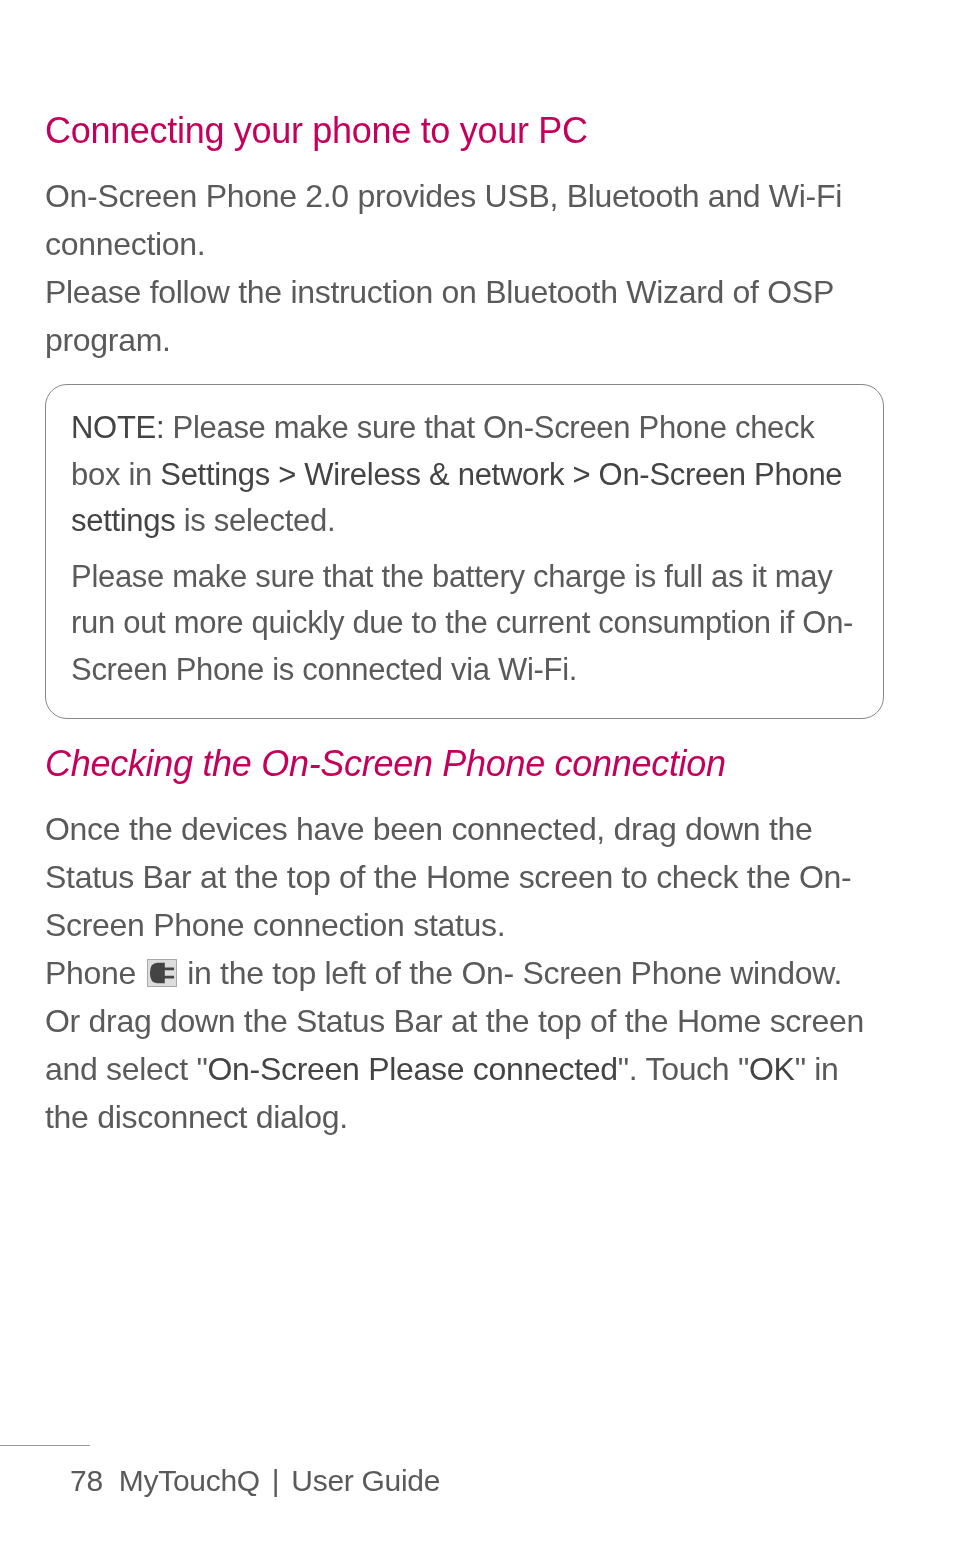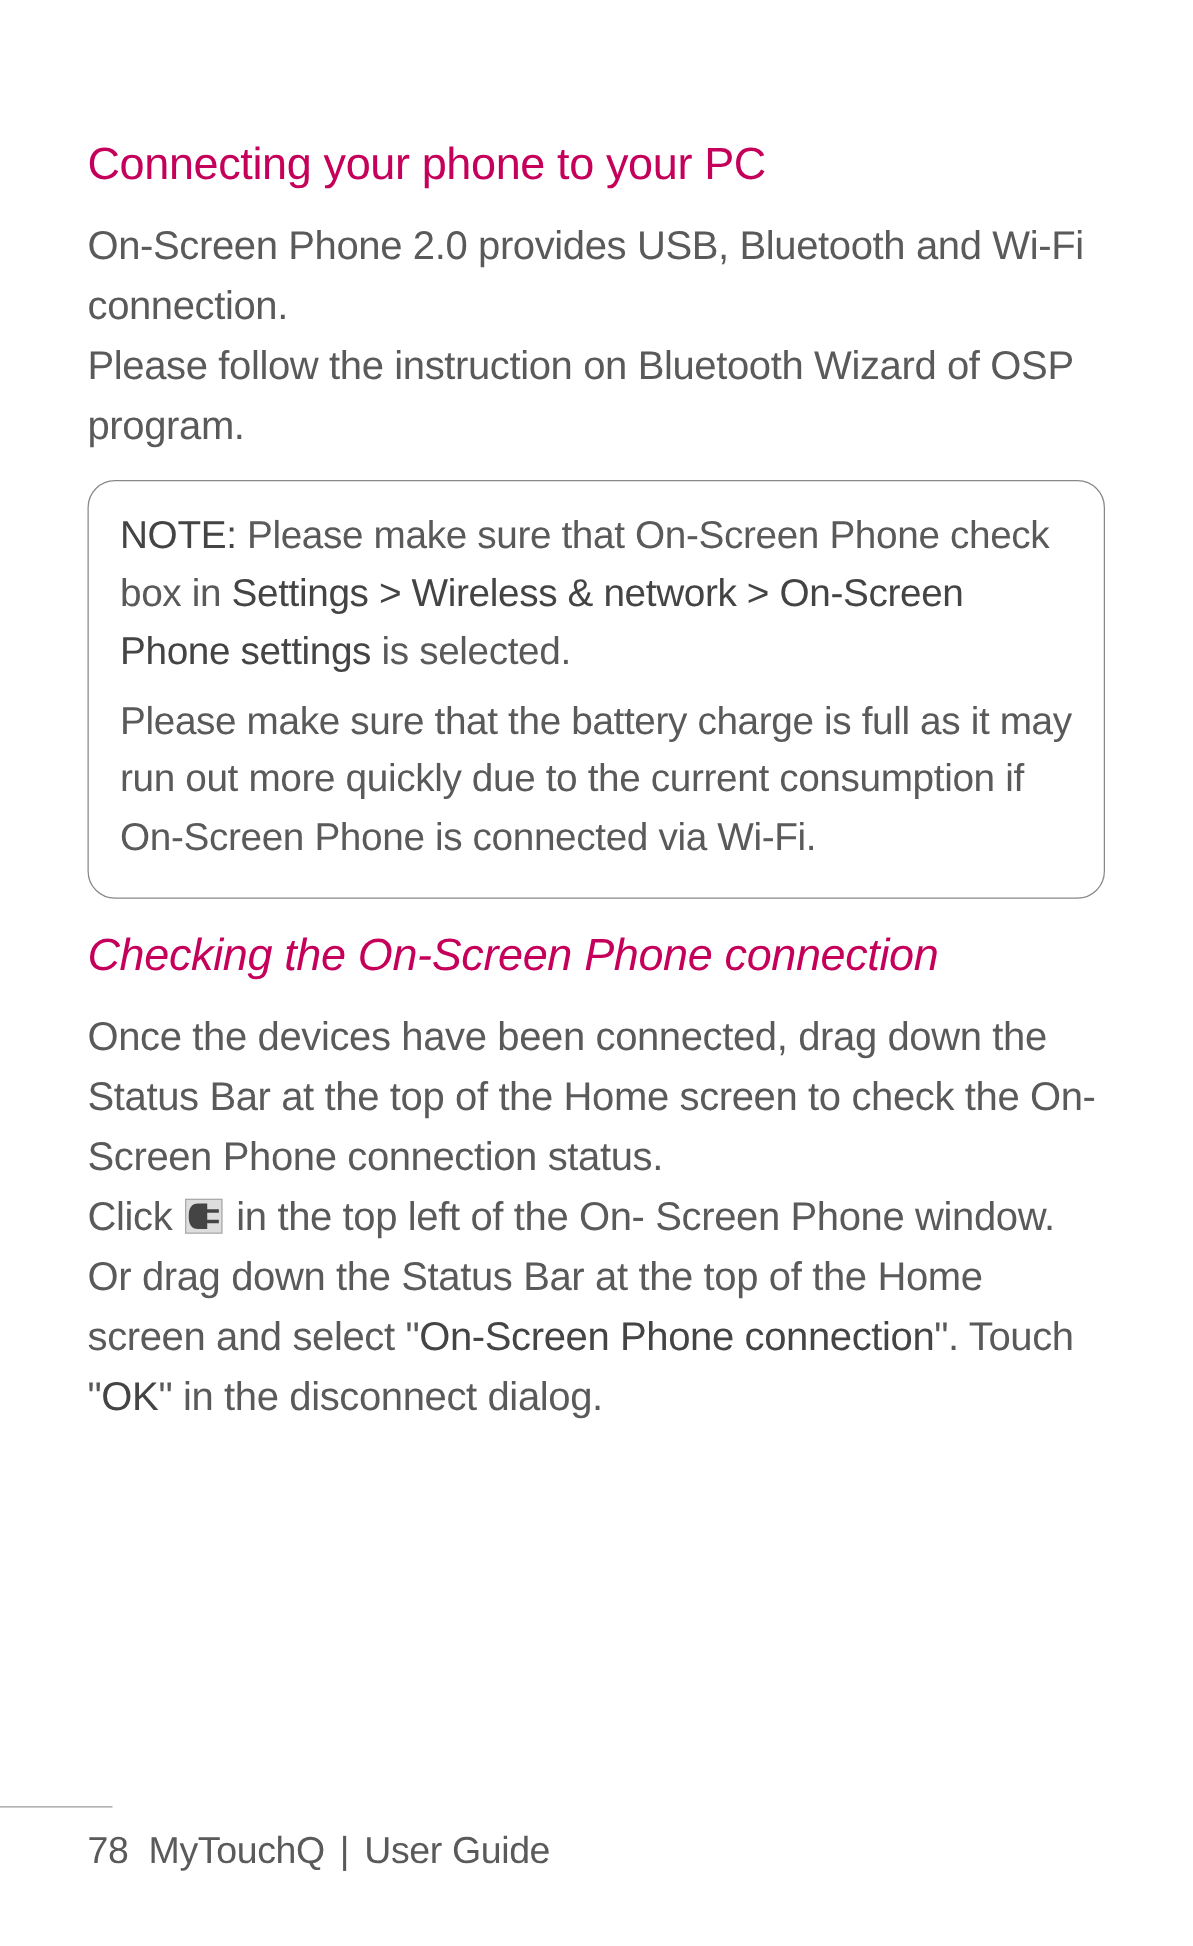--- a/index.html
+++ b/index.html
@@ -10,21 +10,21 @@
     body {
       width: 954px;
       height: 1557px;
       background: #ffffff;
       font-family: "Helvetica Neue", Helvetica, Arial, sans-serif;
       font-weight: 300;
       color: #5a5a5a;
       position: relative;
     }
     .content {
-      padding: 110px 70px 0 70px;
+      padding: 110px 70px 0 45px;
     }
     .heading {
       color: #c5005a;
       font-size: 36px;
       font-weight: 400;
       margin-bottom: 20px;
       letter-spacing: -0.3px;
     }
     .paragraph {
       font-size: 32px;
@@ -108,23 +108,23 @@
     <p class="paragraph">
       <span class="bold">NOTE:</span><span> Please make sure that On-Screen Phone check box in </span><span class="bold">Settings &gt; Wireless &amp; network &gt; On-Screen Phone settings</span><span> is selected.</span>
     </p>
     <p class="paragraph">Please make sure that the battery charge is full as it may run out more quickly due to the current consumption if On-Screen Phone is connected via Wi-Fi.</p>
   </div>
 
   <h2 class="heading section-gap">Checking the On-Screen Phone connection</h2>
   <p class="paragraph">Once the devices have been connected, drag down the Status Bar at the top of the Home screen to check the On-Screen Phone connection status.</p>
 
   <p class="paragraph">
-    <span>Click </span><span class="plug-icon"><svg viewBox="0 0 30 28">
+    <span>Phone </span><span class="plug-icon"><svg viewBox="0 0 30 28">
           <path fill="#444" d="M10 3 L18 3 L18 8 L28 8 L28 11 L18 11 L18 17 L28 17 L28 20 L18 20 L18 25 L10 25 Q2 25 2 14 Q2 3 10 3 Z M4 12 L8 8 L8 16 Z"></path>
-        </svg></span><span> in the top left of the On- Screen Phone window. Or drag down the Status Bar at the top of the Home screen and select "</span><span class="bold">On-Screen Phone connection</span><span>". Touch "</span><span class="bold">OK</span><span>" in the disconnect dialog.</span>
+        </svg></span><span> in the top left of the On- Screen Phone window. Or drag down the Status Bar at the top of the Home screen and select "</span><span class="bold">On-Screen Please connected</span><span>". Touch "</span><span class="bold">OK</span><span>" in the disconnect dialog.</span>
   </p>
 
 </div>
 
 <div class="footer">
   <div class="footer-line"></div>
   <div class="footer-text">
     <span>78</span>&nbsp;&nbsp;<span>MyTouchQ</span><span class="footer-sep">|</span><span>User Guide</span>
   </div>
 </div>

